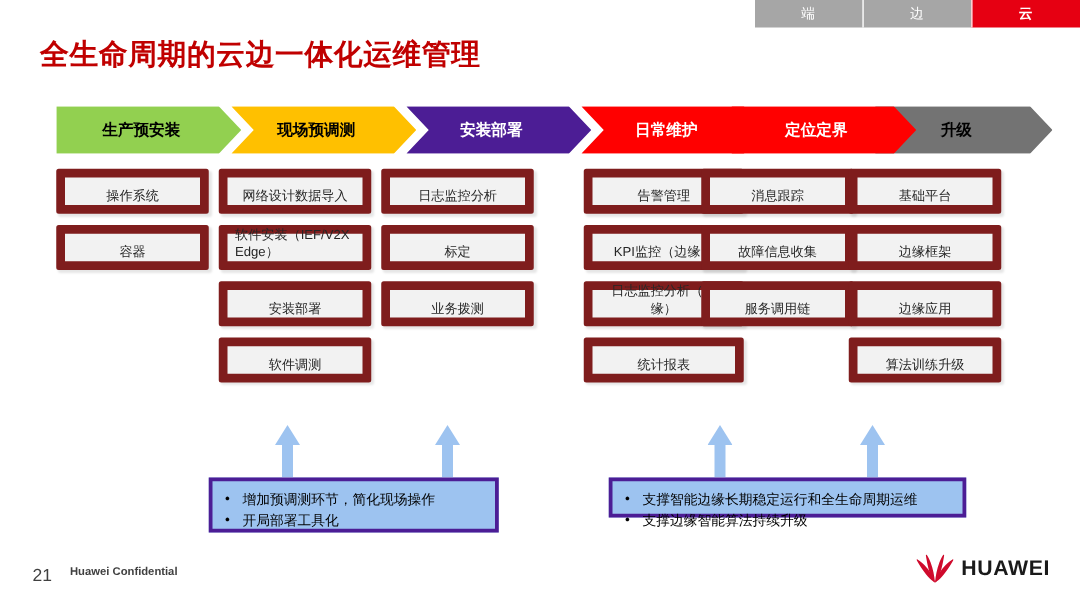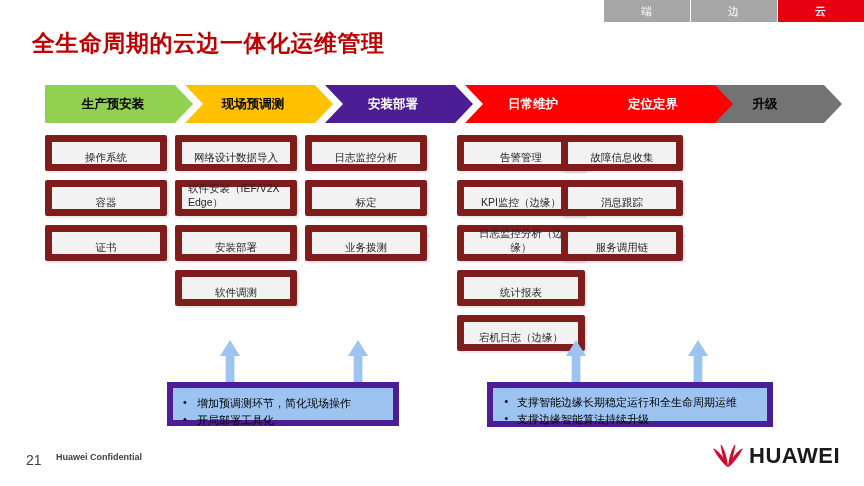--- a/index.html
+++ b/index.html
@@ -119,21 +119,21 @@
     width: 20px;
     height: 42px;
     background: #9dc3f0;
     clip-path: polygon(50% 0, 100% 38%, 72% 38%, 72% 100%, 28% 100%, 28% 38%, 0 38%);
   }
 
   
   .callout {
     position: absolute;
     background: #9dc3f0;
-    border: 6px solid #4c1d95;
+    border: 3px solid #4c1d95;
     color: #000000;
     font-size: 11px;
     line-height: 1.55;
     padding: 7px 10px 7px 8px;
     box-sizing: border-box;
   }
   .callout ul {
     margin: 0;
     padding-left: 16px;
     list-style: none;
@@ -169,21 +169,21 @@
   .logo {
     position: absolute;
     right: 24px;
     top: 443px;
     display: flex;
     align-items: center;
     gap: 6px;
   }
   .logo-mark { display: block; }
   .logo-text {
-    font-size: 22px;
+    font-size: 17px;
     font-weight: bold;
     letter-spacing: 0.5px;
     color: #1a1a1a;
   }
 </style>
 </head>
 <body>
 
 <div id="slide">
 
@@ -222,23 +222,20 @@
     </div>
   </div>
 
   <div class="col" style="left:45px;">
     <div class="item-box">
         <span>操作系统</span>
       </div>
     <div class="item-box">
         <span>容器</span>
       </div>
-    <div class="item-box">
-        <span>证书</span>
-      </div>
   </div>
 
   <div class="col" style="left:175px;width:122px;">
     <div class="item-box">
         <span>网络设计数据导入</span>
       </div>
     <div class="item-box wrap">
         <span>软件安装（IEF/V2X Edge）</span>
       </div>
     <div class="item-box">
@@ -254,63 +251,74 @@
         <span>日志监控分析</span>
       </div>
     <div class="item-box">
         <span>标定</span>
       </div>
     <div class="item-box">
         <span>业务拨测</span>
       </div>
   </div>
 
-  <div class="col" style="left:433px;width:128px;padding-left:24px;">
+  <div class="col" style="left:443px;width:128px;padding-left:24px;">
     <div class="item-box">
         <span>告警管理</span>
       </div>
     <div class="item-box">
         <span>KPI监控（边缘）</span>
       </div>
     <div class="item-box">
         <span>日志监控分析（边缘）</span>
       </div>
     <div class="item-box">
         <span>统计报表</span>
       </div>
-    <div class="item-box">
-        <span>宕机日志（边缘）</span>
-      </div>
   </div>
 
   <div class="col" style="left:561px;">
     <div class="item-box">
+        <span>消息跟踪</span>
+      </div>
+    <div class="item-box">
         <span>故障信息收集</span>
       </div>
     <div class="item-box">
-        <span>消息跟踪</span>
-      </div>
-    <div class="item-box">
         <span>服务调用链</span>
       </div>
   </div>
 
+  <div class="col" style="left:679px;">
+    <div class="item-box">
+        <span>基础平台</span>
+      </div>
+    <div class="item-box">
+        <span>边缘框架</span>
+      </div>
+    <div class="item-box">
+        <span>边缘应用</span>
+      </div>
+    <div class="item-box">
+        <span>算法训练升级</span>
+      </div>
+  </div>
 
   <div class="arrow" style="left:220px;top:340px;"></div>
   <div class="arrow" style="left:348px;top:340px;"></div>
   <div class="arrow" style="left:566px;top:340px;"></div>
   <div class="arrow" style="left:688px;top:340px;"></div>
 
   <div class="callout" style="left:167px;top:382px;width:232px;height:44px;">
     <ul>
       <li>增加预调测环节，简化现场操作</li>
       <li>开局部署工具化</li>
     </ul>
   </div>
-  <div class="callout" style="left:487px;top:382px;width:286px;height:45px;font-family:Liberation Mono, monospace;">
+  <div class="callout" style="left:487px;top:382px;width:286px;height:32px;">
     <ul>
       <li>支撑智能边缘长期稳定运行和全生命周期运维</li>
       <li>支撑边缘智能算法持续升级</li>
     </ul>
   </div>
 
   <div class="page-num">21</div>
   <div class="confidential">Huawei Confidential</div>
   <div class="logo">
     <svg class="logo-mark" width="30" height="24" viewBox="0 0 60 48">

